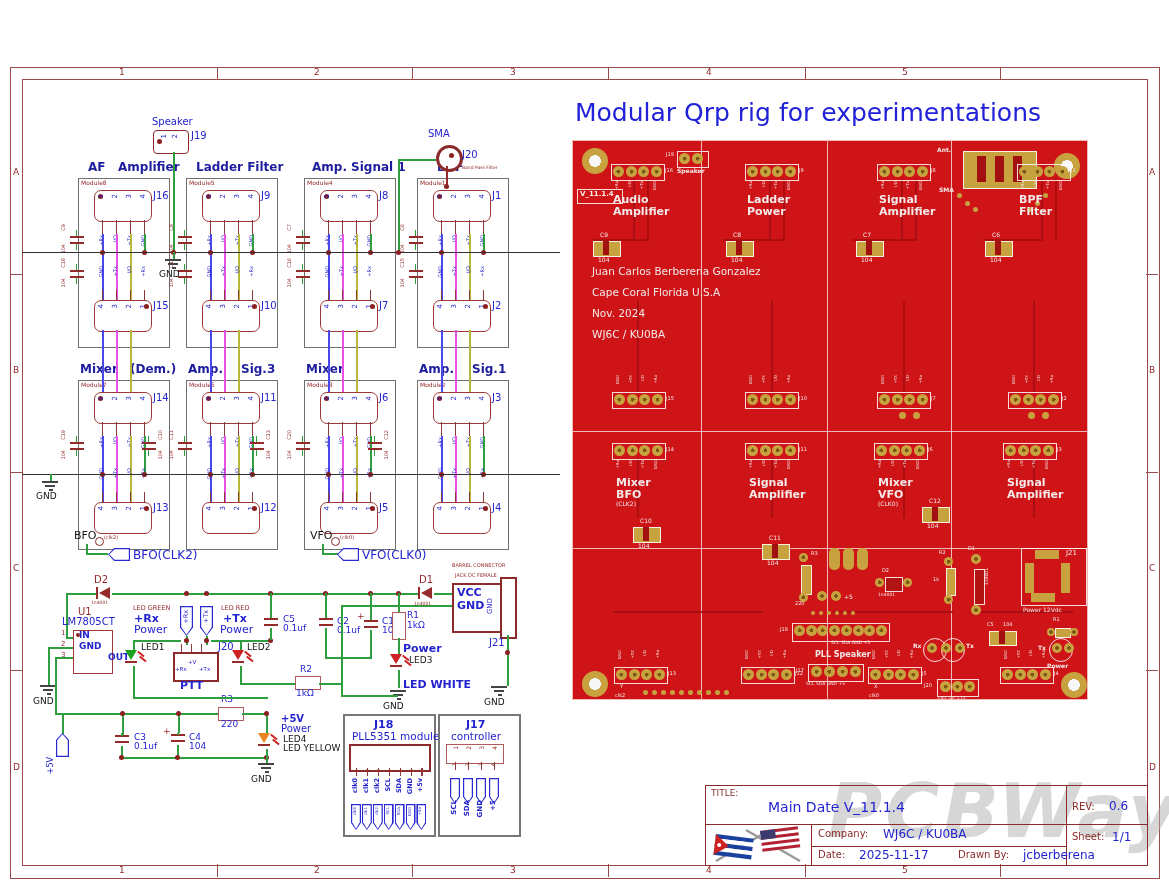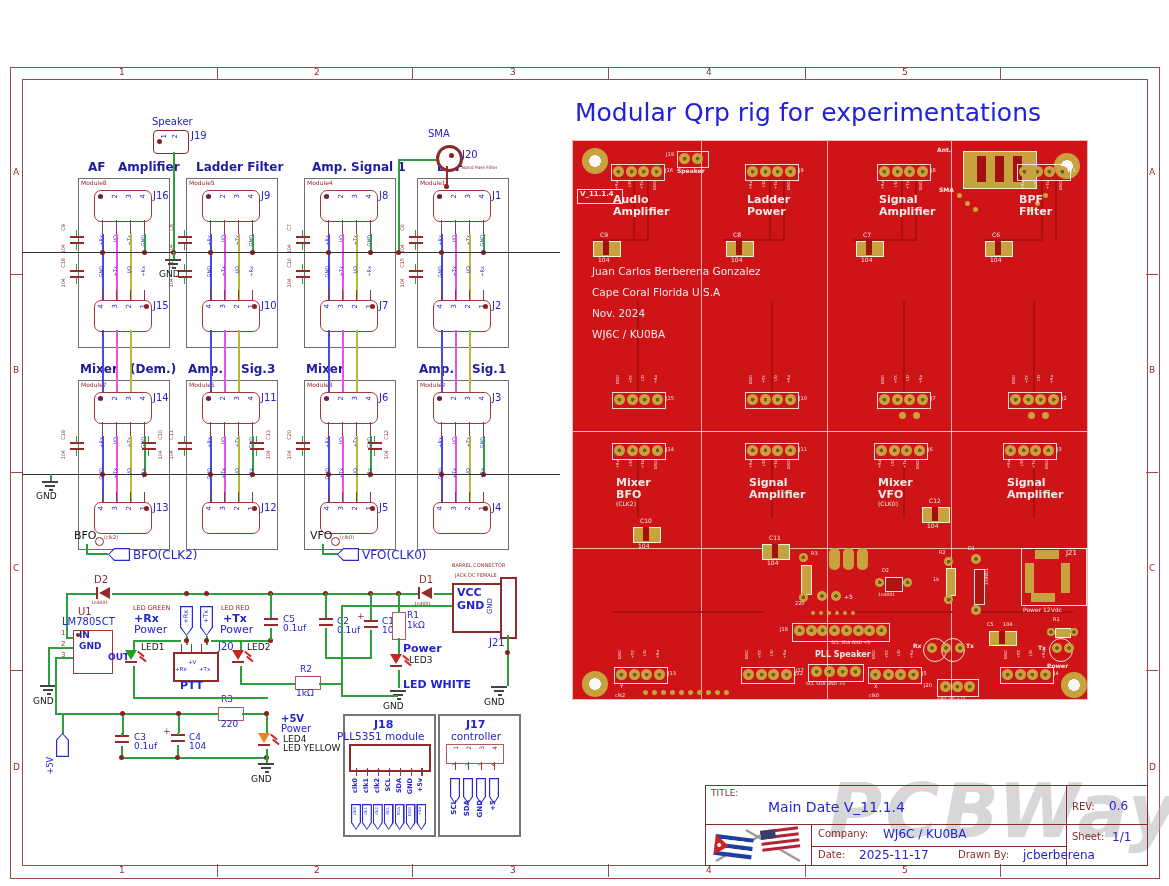--- a/index.html
+++ b/index.html
@@ -761,21 +761,21 @@
       <div class="abs" style="position: absolute; left: 505px; top: 650px; width: 5px; height: 5px; background: rgb(140, 31, 31); border-radius: 50%;"></div>
       <div class="abs" style="position: absolute; left: 499px; top: 686px; width: 8px; height: 1.6px; background: rgb(47, 158, 63);"></div>
       <div class="abs" style="position: absolute; left: 491px; top: 686px; width: 16px; height: 10px;">
         <div class="abs" style="position: absolute; left: 0px; top: 0px; width: 16px; height: 1.6px; background: rgb(68, 68, 68);"></div>
         <div class="abs" style="position: absolute; left: 3px; top: 4px; width: 10px; height: 1.6px; background: rgb(68, 68, 68);"></div>
         <div class="abs" style="position: absolute; left: 6.5px; top: 8px; width: 4px; height: 1.6px; background: rgb(68, 68, 68);"></div>
       </div>
       <div class="t kc" style="left: 484px; top: 698px; font-size: 9px;">GND</div>
       <div class="abs" style="position: absolute; left: 343px; top: 714px; width: 89px; height: 119px; border: 2px solid rgb(119, 119, 119); background: rgb(255, 255, 255);"></div>
       <div class="t bb" style="left: 374px; top: 719px; font-size: 11px;">J18</div>
-      <div class="t bc" style="left: 337px; top: 731px; font-size: 10.5px;">PLL5351 module</div>
+      <div class="t bc" style="left: 352px; top: 731px; font-size: 10.5px;">PLL5351 module</div>
       <div class="abs" style="position: absolute; left: 349px; top: 744px; width: 78px; height: 24px; border: 2px solid rgb(140, 43, 43); background: rgb(255, 255, 255);"></div>
       <div class="abs" style="position: absolute; left: 356px; top: 768px; width: 1.4px; height: 8px; background: rgb(140, 58, 58);"></div>
       <div class="rot rc" style="left: 354px; top: 769px; font-size: 5px;">1</div>
       <div class="rot bb" style="left: 352px; top: 778px; font-size: 6.5px;">clk0</div>
       <div class="abs" style="position: absolute; left: 351px; top: 804px; width: 10px; height: 26px; background: rgb(42, 42, 208); clip-path: polygon(0px 0px, 100% 0px, 100% 72%, 50% 100%, 0px 72%);">
         <div class="abs" style="position: absolute; left: 1.2px; top: 1.2px; width: 7.6px; height: 23.6px; background: rgb(255, 255, 255); clip-path: polygon(0px 0px, 100% 0px, 100% 72%, 50% 100%, 0px 72%);"></div>
       </div>
       <div class="rot bc" style="left: 353px; top: 807px; font-size: 4px;">clk0</div>
       <div class="abs" style="position: absolute; left: 366.9px; top: 768px; width: 1.4px; height: 8px; background: rgb(140, 58, 58);"></div>
       <div class="rot rc" style="left: 364.9px; top: 769px; font-size: 5px;">2</div>

